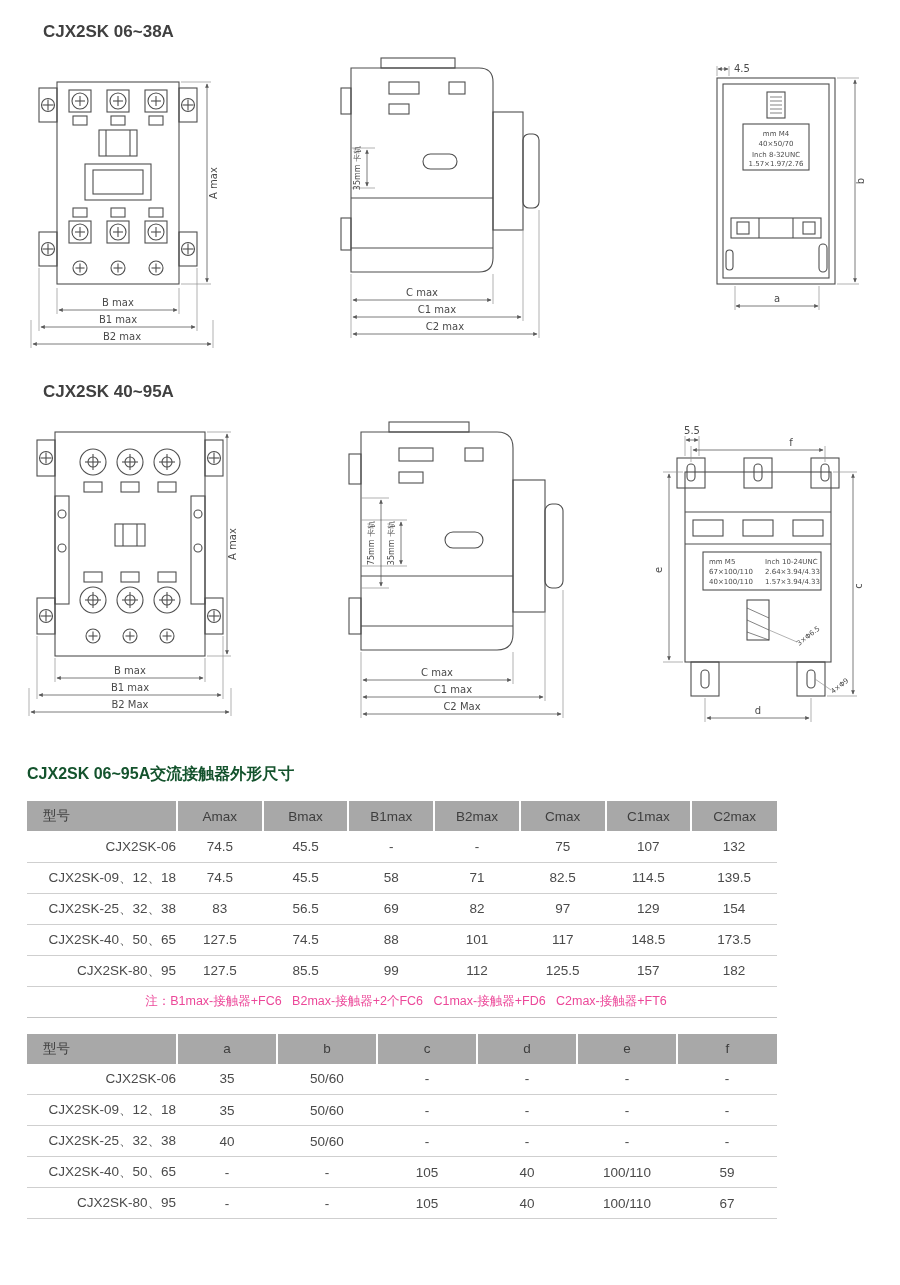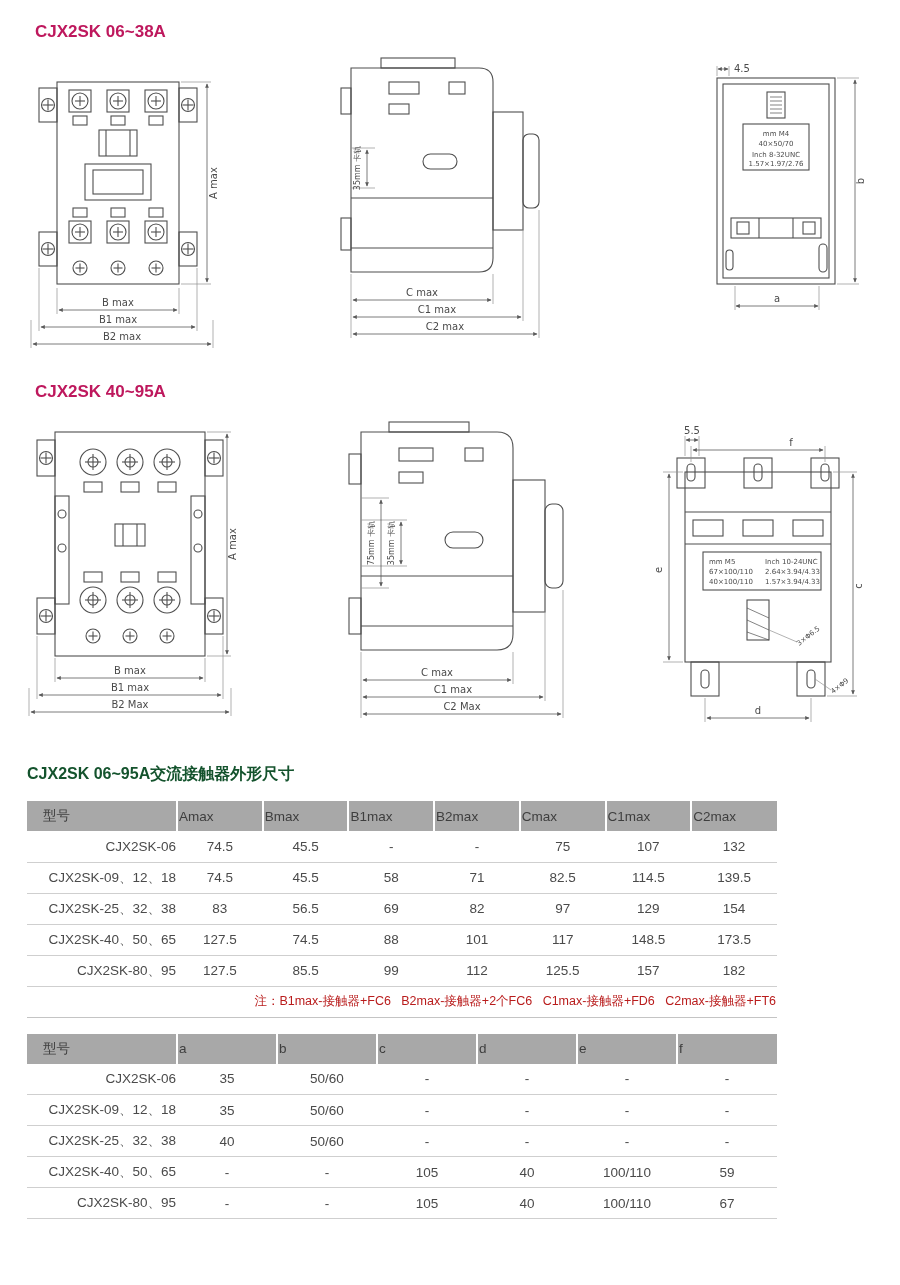--- a/index.html
+++ b/index.html
@@ -3,21 +3,21 @@
 <meta charset="utf-8">
 <style>
   * { box-sizing: border-box; }
   html, body { margin: 0; padding: 0; }
   body {
     width: 900px; min-height: 1285px; background: #ffffff;
     font-family: "Liberation Sans", "DejaVu Sans", sans-serif; color: #222;
   }
   .page { padding: 22px 27px 18px 27px; }
 
-  .sec-title { font-size: 17px; font-weight: bold; color: #be185d; margin: 0 0 14px 8px; }
+  .sec-title { font-size: 17px; font-weight: bold; color: #404040; margin: 0 0 14px 16px; }
   .sec-title.later { margin-top: 28px; }
   .tbl-title { font-size: 16px; font-weight: bold; color: #14532d; margin: 34px 0 0 0; }
 
   .drawing-row { display: flex; align-items: flex-start; }
   .dw { flex: 0 0 auto; overflow: visible; }
   .fv1 { margin-top: 12px; }
   .sv1 { margin-left: 66px; }
   .bv1 { margin-left: 120px; margin-top: 6px; }
   .sv2 { margin-left: 54px; margin-top: 4px; }
   .bv2 { margin-left: 50px; margin-top: 8px; }
@@ -30,28 +30,28 @@
   svg text { fill: #4a4a4a; stroke: none; font-family: "DejaVu Sans", "Liberation Sans", sans-serif; }
   .dlab { font-size: 10px; }
   .dlab.sm { font-size: 8px; }
   .tlab { font-size: 7px; }
 
   
   .dtable { border-collapse: collapse; width: 750px; table-layout: fixed; margin-top: 16px; font-size: 13.5px; color: #4a4a4a; }
   .dtable .c-model { width: 150px; }
   .dtable th {
     background: #a8a8a8; color: #3e3e3e; font-weight: normal; height: 30px;
-    border-right: 2px solid #ffffff; text-align: left; font-size: 13.5px;
+    border-right: 2px solid #ffffff; text-align: center; font-size: 13.5px;
   }
   .dtable th:last-child { border-right: none; }
   .dtable th.th-model { text-align: left; padding-left: 16px; }
   .dtable td { height: 31px; border-bottom: 1px solid #cfcfcf; text-align: center; }
   .dtable td.td-model { text-align: right; padding-left: 9px; }
   .dtable tr.note-row td {
-    text-align: right; padding-left: 9px; font-size: 12.5px; color: #b91c1c;
+    text-align: center; padding-left: 9px; font-size: 12.5px; color: #ec4899;
     white-space: pre-wrap; border-bottom: 1px solid #c4c4c4;
   }
 </style>
 </head>
 <body>
 
 <div class="page">
 
   <h1 class="sec-title">CJX2SK 06~38A</h1>
 

